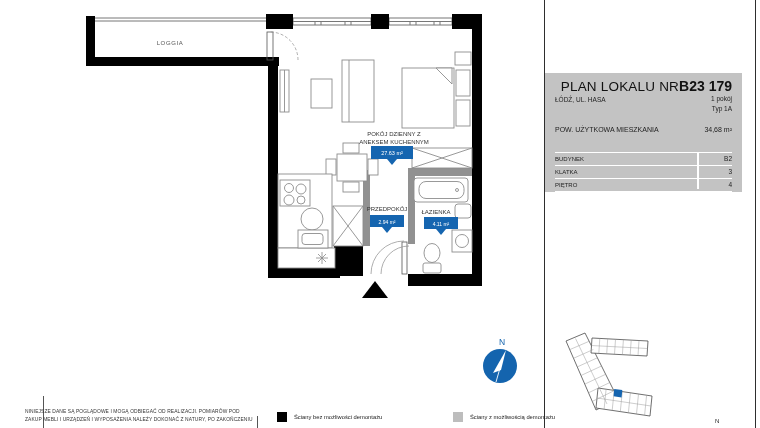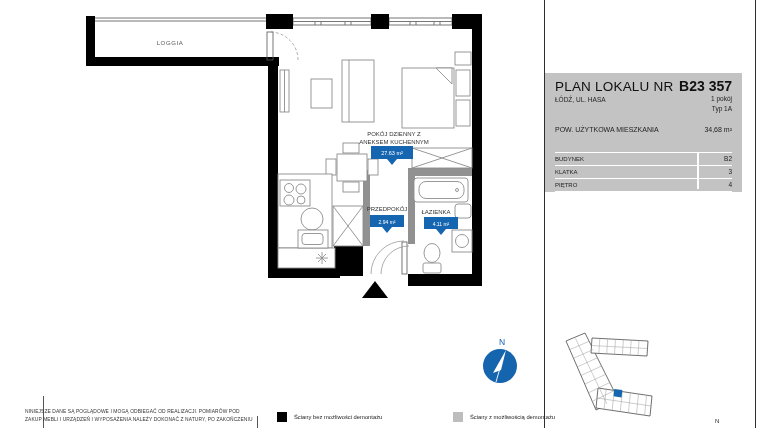--- a/index.html
+++ b/index.html
@@ -3,21 +3,21 @@
 <meta charset="utf-8">
 <style>
   html,body{margin:0;padding:0;}
   body{width:760px;height:428px;background:#ffffff;overflow:hidden;position:relative;
        font-family:"Liberation Sans", sans-serif;color:#1a1a1a;}
   .vline{position:absolute;width:1px;background:#2e2e2e;}
   .plan-svg{position:absolute;left:0;top:0;}
   .right-svg{position:absolute;left:545px;top:0;}
   
   .panel{position:absolute;left:545px;top:73px;width:197px;height:119px;background:#c3c3c3;}
-  .panel-head{position:absolute;left:10px;right:10px;top:5px;display:flex;justify-content:space-between;align-items:baseline;}
+  .panel-head{position:absolute;left:10px;right:10px;top:5px;display:flex;justify-content:flex-end;align-items:baseline;}
   .panel-title{font-size:13.5px;letter-spacing:0.2px;font-weight:400;color:#111;}
   .panel-unit{font-size:14px;font-weight:700;color:#111;}
   .panel-address{position:absolute;left:10px;top:23px;font-size:6.5px;color:#222;}
   .panel-typecol{position:absolute;right:10px;top:21px;text-align:right;font-size:6.5px;line-height:10px;color:#222;}
   .panel-arearow{position:absolute;left:10px;right:10px;top:53px;display:flex;justify-content:space-between;font-size:7px;color:#222;}
   .panel-table{position:absolute;left:10px;right:10px;top:79px;}
   .panel-row{height:12px;line-height:12px;display:flex;justify-content:space-between;
              font-size:6px;color:#222;border-bottom:1.5px solid #fff;}
   .panel-row:first-child{border-top:1.5px solid #fff;}
   .panel-row .val{font-size:6.5px;}
@@ -181,21 +181,21 @@
     <text x="502" y="345" font-size="8.5" fill="#1464ae" text-anchor="middle" font-family="Liberation Sans, sans-serif">N</text>
     <circle cx="500" cy="366" r="17" fill="#1464ae"></circle>
     <polygon points="506,350 493,373 501,370" fill="#fff"></polygon>
     <line x1="500" y1="368" x2="496" y2="382" stroke="#fff" stroke-width="0.9"></line>
   </g>
 </svg>
 
 <div class="panel">
   <div class="panel-head">
     <span class="panel-title">PLAN LOKALU NR</span>
-    <span class="panel-unit">B23 357</span>
+    <span class="panel-unit">B23 179</span>
   </div>
   <div class="panel-address">ŁÓDŹ, UL. HASA</div>
   <div class="panel-typecol">
     <div>1 pokój</div>
     <div>Typ 1A</div>
   </div>
   <div class="panel-arearow">
     <span>POW. UŻYTKOWA MIESZKANIA</span>
     <span>34,68 m²</span>
   </div>

